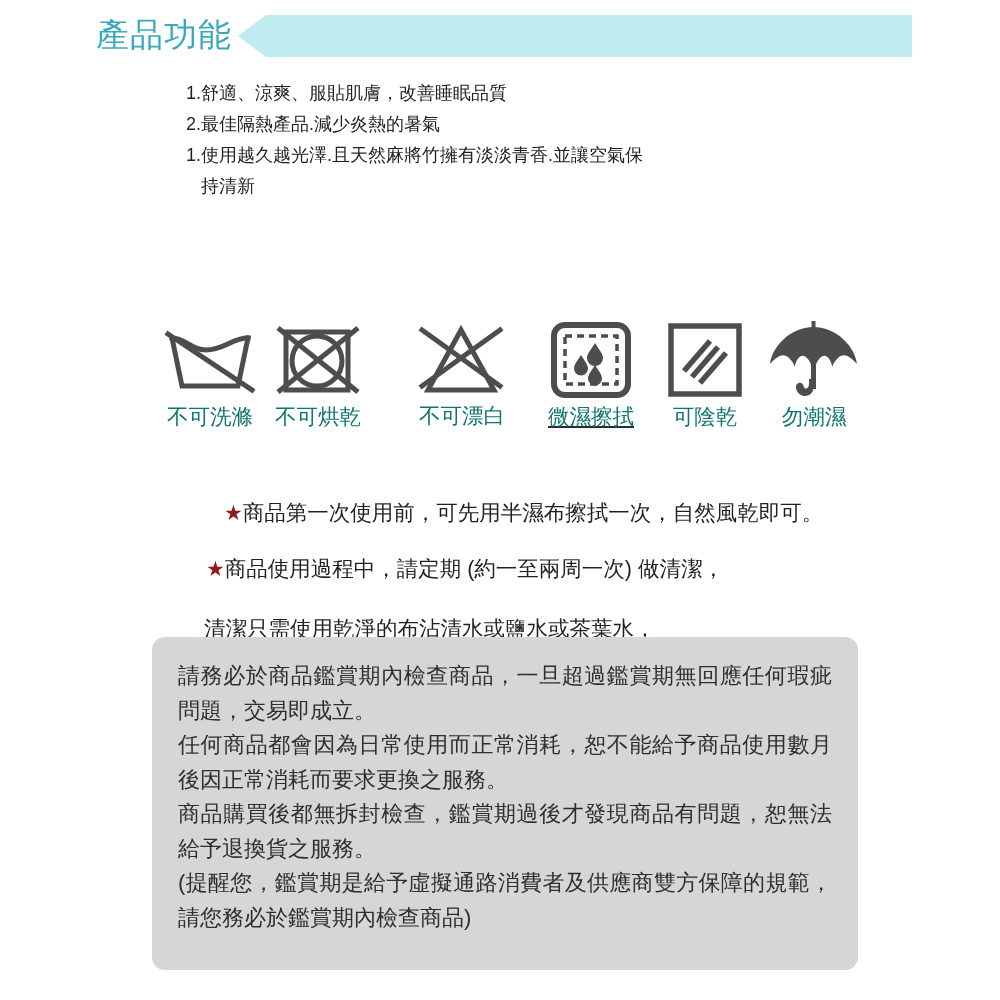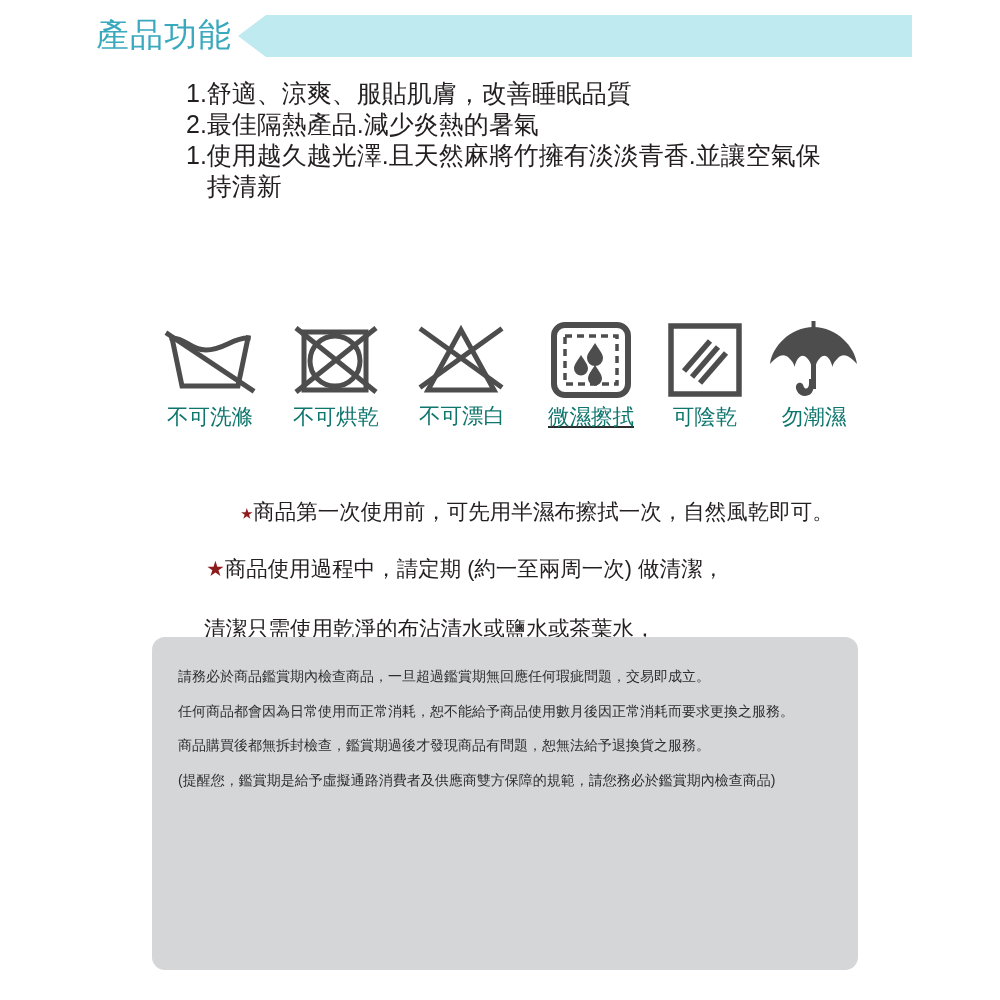--- a/index.html
+++ b/index.html
@@ -51,21 +51,21 @@
     line-height: 54px;
     white-space: nowrap;
   }
 
   
   .feature-list {
     position: absolute;
     left: 186px;
     top: 78px;
     width: 700px;
-    font-size: 25px;
+    font-size: 18px;
     line-height: 31px;
     color: #231f20;
   }
   .feature-item {
     display: block;
     white-space: pre-wrap;
     text-indent: 0;
     margin: 0;
     padding: 0;
   }
@@ -110,38 +110,38 @@
     font-size: 21px;
     letter-spacing: 0;
   }
   .note-body {
     display: inline;
   }
   .note-indent {
     display: block;
     padding-left: 22px;
   }
-  #note-1 { left: 189px; top: 468px; width: 700px; font-family: Liberation Mono, monospace; }
+  #note-1 { left: 200px; top: 468px; width: 700px; }
   #note-2 { left: 182px; top: 524px; width: 700px; }
 
   
   .disclaimer {
     position: absolute;
     left: 152px;
     top: 637px;
     width: 706px;
     height: 333px;
     background: #d5d6d8;
     border-radius: 13px;
     box-sizing: border-box;
     padding: 22px 26px 18px 26px;
   }
   .disclaimer p {
     margin: 0;
-    font-size: 14px;
+    font-size: 22px;
     line-height: 34.5px;
     color: #2e2e2e;
     text-align: justify;
     text-justify: inter-character;
   }
 </style>
 </head>
 <body>
 
 <div class="page">
@@ -167,21 +167,21 @@
           <g fill="none" stroke="#4d4d4d" stroke-width="5" stroke-linecap="square">
             <path d="M10 18 L20 66 L76 66 L86 18"></path>
             <path d="M10 18 C24 18, 28 30, 44 30 C62 30, 70 18, 86 18"></path>
             <line x1="6" y1="14" x2="90" y2="70"></line>
           </g>
         </svg>
       </div>
       <div class="symbol-label">不可洗滌</div>
     </div>
 
-    <div class="symbol-cell" style="left:126px;width:120px;">
+    <div class="symbol-cell" style="left:108px;width:120px;">
       <div class="symbol-art">
         <svg width="96" height="80" viewBox="0 0 96 80" aria-hidden="true">
           <g fill="none" stroke="#4d4d4d" stroke-width="5">
             <rect x="16" y="12" width="62" height="58"></rect>
             <circle cx="47" cy="41" r="25"></circle>
             <line x1="8" y1="8" x2="88" y2="72"></line>
             <line x1="88" y1="8" x2="8" y2="72"></line>
           </g>
         </svg>
       </div>

